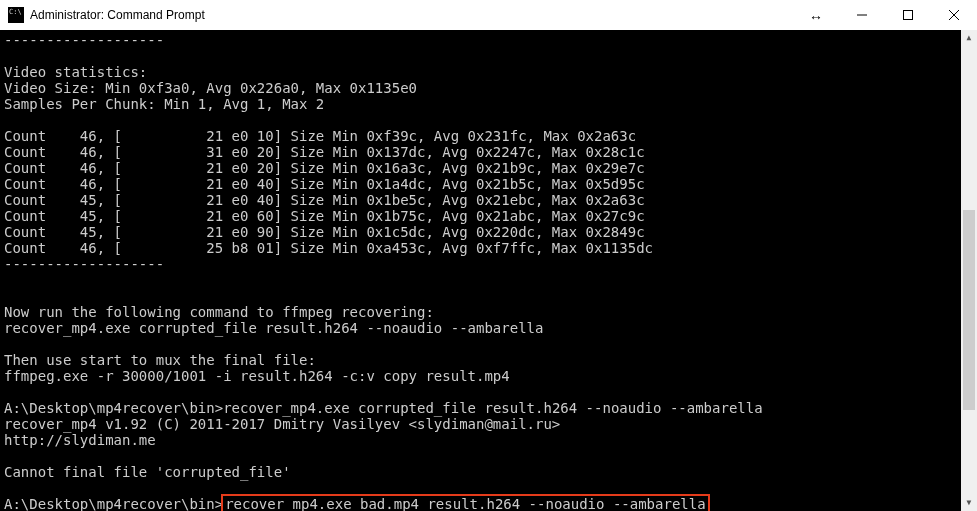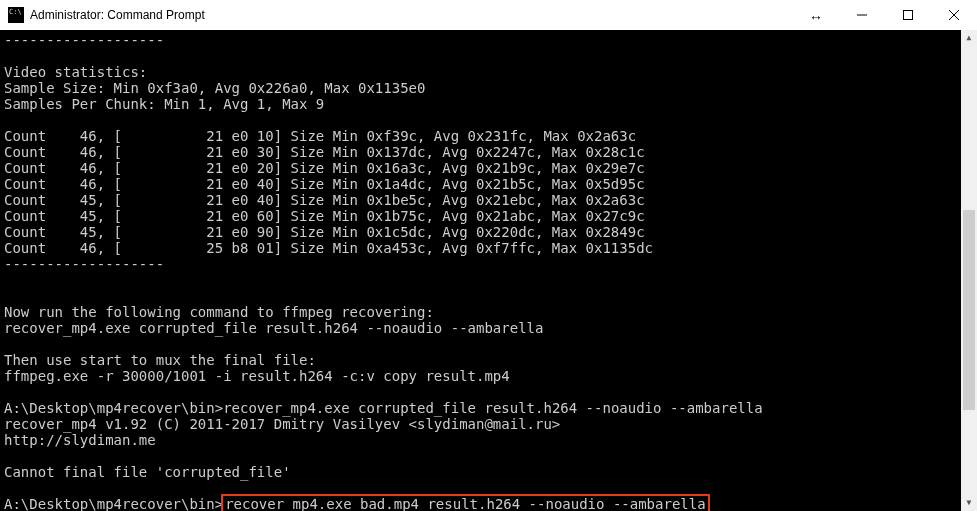--- a/index.html
+++ b/index.html
@@ -138,25 +138,25 @@
             <line x1="0" y1="0" x2="10" y2="10" stroke="#000" stroke-width="1"></line>
             <line x1="10" y1="0" x2="0" y2="10" stroke="#000" stroke-width="1"></line>
           </svg>
       </div>
     </div>
   </div>
 
   <div class="terminal"><span>-------------------</span>
 
 <span>Video statistics:</span>
-<span>Sample Size: Min 0xf3a0, Avg 0x226a0, Max 0x1135e0</span>
-<span>Samples Per Chunk: Min 1, Avg 1, Max 9</span>
+<span>Video Size: Min 0xf3a0, Avg 0x226a0, Max 0x1135e0</span>
+<span>Samples Per Chunk: Min 1, Avg 1, Max 2</span>
 
 <span>Count    46, [          21 e0 10] Size Min 0xf39c, Avg 0x231fc, Max 0x2a63c</span>
-<span>Count    46, [          21 e0 30] Size Min 0x137dc, Avg 0x2247c, Max 0x28c1c</span>
+<span>Count    46, [          31 e0 20] Size Min 0x137dc, Avg 0x2247c, Max 0x28c1c</span>
 <span>Count    46, [          21 e0 20] Size Min 0x16a3c, Avg 0x21b9c, Max 0x29e7c</span>
 <span>Count    46, [          21 e0 40] Size Min 0x1a4dc, Avg 0x21b5c, Max 0x5d95c</span>
 <span>Count    45, [          21 e0 40] Size Min 0x1be5c, Avg 0x21ebc, Max 0x2a63c</span>
 <span>Count    45, [          21 e0 60] Size Min 0x1b75c, Avg 0x21abc, Max 0x27c9c</span>
 <span>Count    45, [          21 e0 90] Size Min 0x1c5dc, Avg 0x220dc, Max 0x2849c</span>
 <span>Count    46, [          25 b8 01] Size Min 0xa453c, Avg 0xf7ffc, Max 0x1135dc</span>
 <span>-------------------</span>
 
 
 <span>Now run the following command to ffmpeg recovering:</span>

